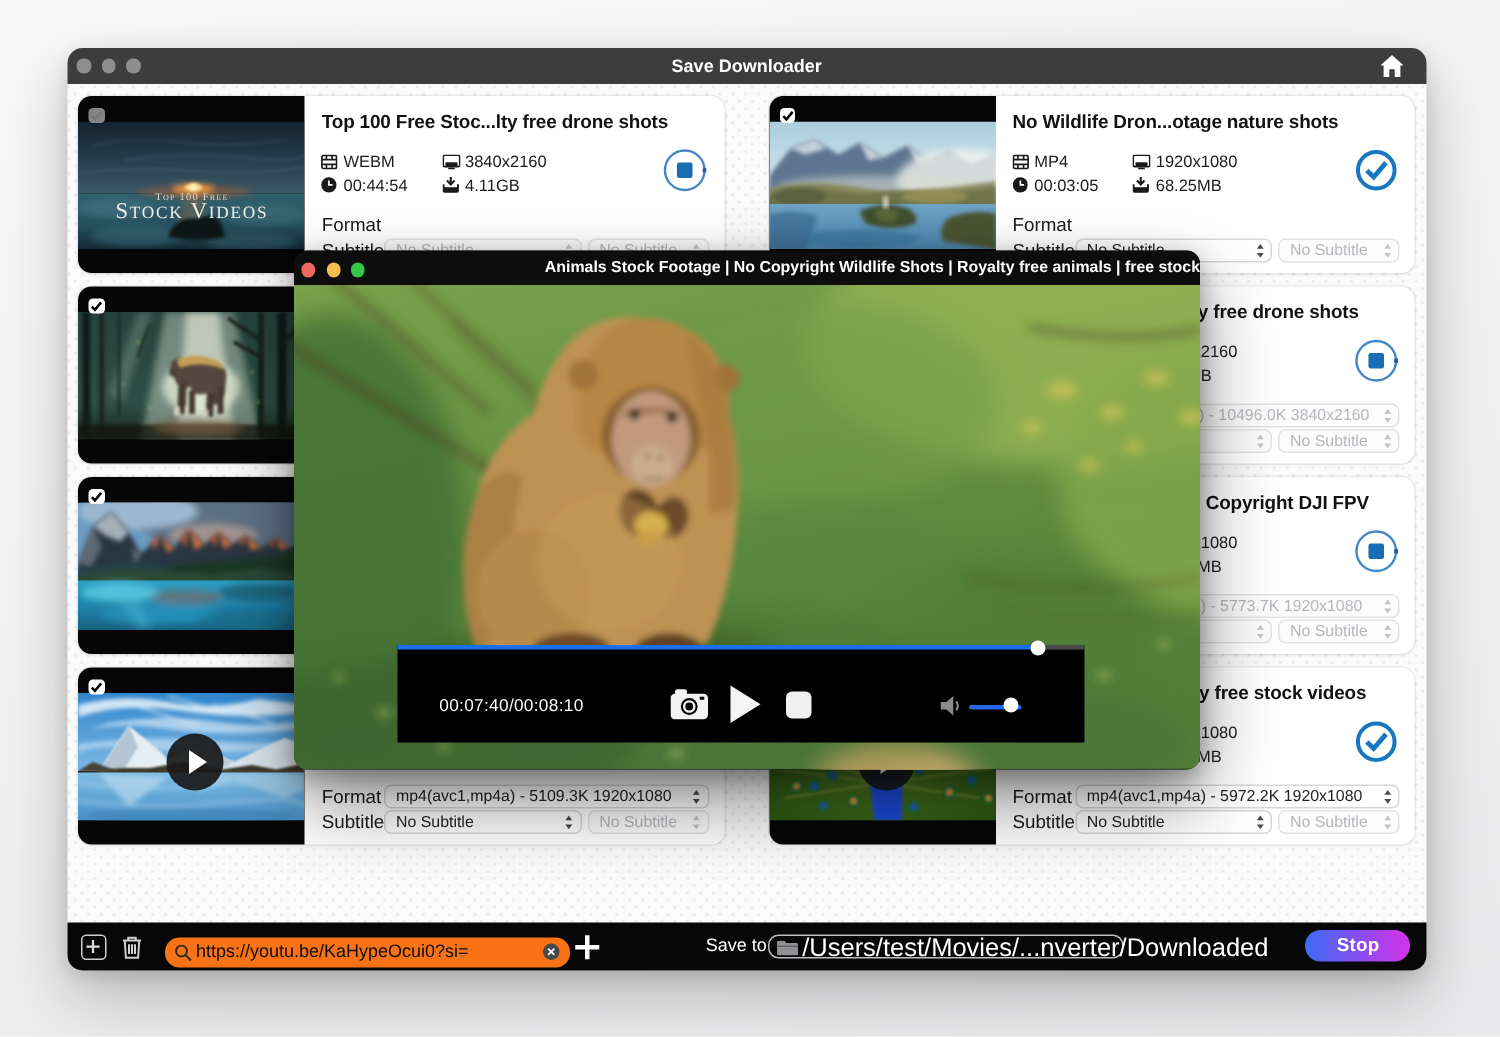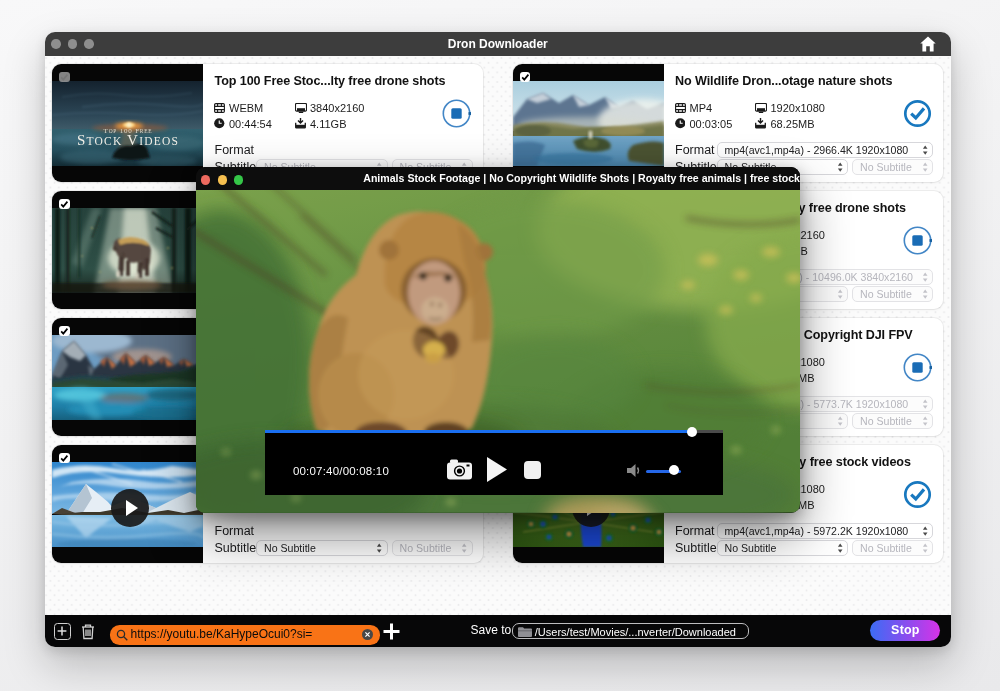--- a/index.html
+++ b/index.html
@@ -84,21 +84,21 @@
 .clear {
   position:absolute; right:7px; top:4.1px; width:11px; height:11px; border-radius:50%;
   background:#474747; color:#fff; font-size:7.5px; line-height:11px; text-align:center; font-weight:bold;
 }
 .plusbold { position:absolute; left:337px; top:6.5px; }
 .saveto { position:absolute; left:426px; top:0; line-height:31.7px; color:#fff; font-size:12px; }
 .folderfield {
   position:absolute; left:467.3px; top:7.8px; width:237px; height:16.3px;
   border:1px solid #bdbdbf; border-radius:7px;
 }
-.folderfield .p { position:absolute; left:22px; top:0.4px; line-height:14.5px; font-size:11px; color:#fff; white-space:nowrap; }
+.folderfield .p { position:absolute; left:22px; top:0.4px; line-height:14.5px; font-size:17px; color:#fff; white-space:nowrap; }
 .stopbtn {
   position:absolute; left:825.9px; top:5px; width:70px; height:21px; border-radius:10.5px;
   background:linear-gradient(90deg,#3c6cf5 0%, #8e4bee 55%, #d633e8 100%);
   color:#fff; font-size:12.5px; font-weight:bold; text-align:center; line-height:21px; letter-spacing:.2px;
 }
 .player {
   position:absolute; left:196px; top:167px; width:604px; height:345.5px;
   border-radius:9px; background:#000; box-shadow:0 22px 50px rgba(0,0,0,.45), 0 5px 16px rgba(0,0,0,.3);
   overflow:hidden;
 }
@@ -112,21 +112,21 @@
 .cbar .knob { position:absolute; left:422px; top:-3.5px; width:10px; height:10px; background:#fff; border-radius:50%; }
 .cbar .time { position:absolute; left:28px; top:0; line-height:82px; color:#fbfbfb; font-size:11.5px; letter-spacing:.2px; }
 .vslider { position:absolute; left:381px; top:39.5px; width:35px; height:3px; background:#2567e8; border-radius:2px; }
 .vknob { position:absolute; left:404px; top:35px; width:10px; height:10px; background:#fff; border-radius:50%; }
 </style>
 </head>
 <body>
 
 <div class="win">
   <div class="titlebar">
-    <div class="t">Dron Downloader</div>
+    <div class="t">Save Downloader</div>
     <div class="tl" style="left:6.5px; top:7.5px;"></div>
     <div class="tl" style="left:23.2px; top:7.5px;"></div>
     <div class="tl" style="left:39.9px; top:7.5px;"></div>
     <svg class="home" width="16" height="16" viewBox="0 0 16 16">
       <path d="M8 0.6 L15.7 7.6 L13.6 7.6 L13.6 15.4 L9.8 15.4 L9.8 10.2 L6.2 10.2 L6.2 15.4 L2.4 15.4 L2.4 7.6 L0.3 7.6 Z" fill="#fff"></path>
     </svg>
   </div>
   <div class="content" id="content">
       <div class="card" style="left:7.5px;top:8px">
 <div class="thumb">
@@ -462,20 +462,24 @@
 <path d="M5.5 0 V4.4 M3 2.4 L5.5 5 L8 2.4" stroke="#1a1a1a" stroke-width="1.4" fill="none"></path>
 <path d="M0.7 4.8 V9.2 Q0.7 9.9 1.4 9.9 H9.6 Q10.3 9.9 10.3 9.2 V4.8" fill="none" stroke="#1a1a1a" stroke-width="1.3"></path>
 <rect x="0.7" y="6.8" width="9.6" height="3.1" fill="#1a1a1a"></rect>
 </svg>
         <div class="m" style="left:258px;top:54px">95.46MB</div>
 <svg style="position:absolute;left:390px;top:34.5px" width="29" height="29" viewBox="0 0 29 29">
 <circle cx="14.5" cy="14.5" r="12.2" fill="none" stroke="#1878bf" stroke-width="2.7"></circle>
 <path d="M8.2 14.6 L12.8 19 L21 9.4" stroke="#1878bf" stroke-width="3.2" fill="none"></path>
 </svg>
 <div class="lbl" style="top:78.5px">Format</div>
+<div class="dd" style="left:204px;top:77.5px;width:216.5px">mp4(avc1,mp4a) - 5109.3K 1920x1080<svg class="st" width="6.4" height="10.4" viewBox="0 0 6.4 10.4">
+<path d="M3.2 0.6 L5.5 3.8 H0.9 Z" fill="#4a4a4a"></path>
+            <path d="M3.2 9.8 L5.5 6.6 H0.9 Z" fill="#4a4a4a"></path>
+</svg></div>
 <div class="lbl" style="top:95.5px">Subtitle</div>
 <div class="dd" style="left:204px;top:94.5px;width:131.5px">No Subtitle<svg class="st" width="6.4" height="10.4" viewBox="0 0 6.4 10.4">
 <path d="M3.2 0.6 L5.5 3.8 H0.9 Z" fill="#4a4a4a"></path>
             <path d="M3.2 9.8 L5.5 6.6 H0.9 Z" fill="#4a4a4a"></path>
 </svg></div>
 <div class="dd dis" style="left:339.5px;top:94.5px;width:81px">No Subtitle<svg class="st" width="6.4" height="10.4" viewBox="0 0 6.4 10.4">
 <path d="M3.2 0.6 L5.5 3.8 H0.9 Z" fill="#c3c3c9"></path>
             <path d="M3.2 9.8 L5.5 6.6 H0.9 Z" fill="#c3c3c9"></path>
 </svg></div>
 </div>
@@ -541,24 +545,20 @@
 <path d="M5.5 0 V4.4 M3 2.4 L5.5 5 L8 2.4" stroke="#1a1a1a" stroke-width="1.4" fill="none"></path>
 <path d="M0.7 4.8 V9.2 Q0.7 9.9 1.4 9.9 H9.6 Q10.3 9.9 10.3 9.2 V4.8" fill="none" stroke="#1a1a1a" stroke-width="1.3"></path>
 <rect x="0.7" y="6.8" width="9.6" height="3.1" fill="#1a1a1a"></rect>
 </svg>
         <div class="m" style="left:258px;top:54px">68.25MB</div>
 <svg style="position:absolute;left:390px;top:34.5px" width="29" height="29" viewBox="0 0 29 29">
 <circle cx="14.5" cy="14.5" r="12.2" fill="none" stroke="#1878bf" stroke-width="2.7"></circle>
 <path d="M8.2 14.6 L12.8 19 L21 9.4" stroke="#1878bf" stroke-width="3.2" fill="none"></path>
 </svg>
 <div class="lbl" style="top:78.5px">Format</div>
-<div class="dd" style="left:204px;top:77.5px;width:216.5px">mp4(avc1,mp4a) - 2966.4K 1920x1080<svg class="st" width="6.4" height="10.4" viewBox="0 0 6.4 10.4">
-<path d="M3.2 0.6 L5.5 3.8 H0.9 Z" fill="#4a4a4a"></path>
-            <path d="M3.2 9.8 L5.5 6.6 H0.9 Z" fill="#4a4a4a"></path>
-</svg></div>
 <div class="lbl" style="top:95.5px">Subtitle</div>
 <div class="dd" style="left:204px;top:94.5px;width:131.5px">No Subtitle<svg class="st" width="6.4" height="10.4" viewBox="0 0 6.4 10.4">
 <path d="M3.2 0.6 L5.5 3.8 H0.9 Z" fill="#4a4a4a"></path>
             <path d="M3.2 9.8 L5.5 6.6 H0.9 Z" fill="#4a4a4a"></path>
 </svg></div>
 <div class="dd dis" style="left:339.5px;top:94.5px;width:81px">No Subtitle<svg class="st" width="6.4" height="10.4" viewBox="0 0 6.4 10.4">
 <path d="M3.2 0.6 L5.5 3.8 H0.9 Z" fill="#c3c3c9"></path>
             <path d="M3.2 9.8 L5.5 6.6 H0.9 Z" fill="#c3c3c9"></path>
 </svg></div>
 </div>

